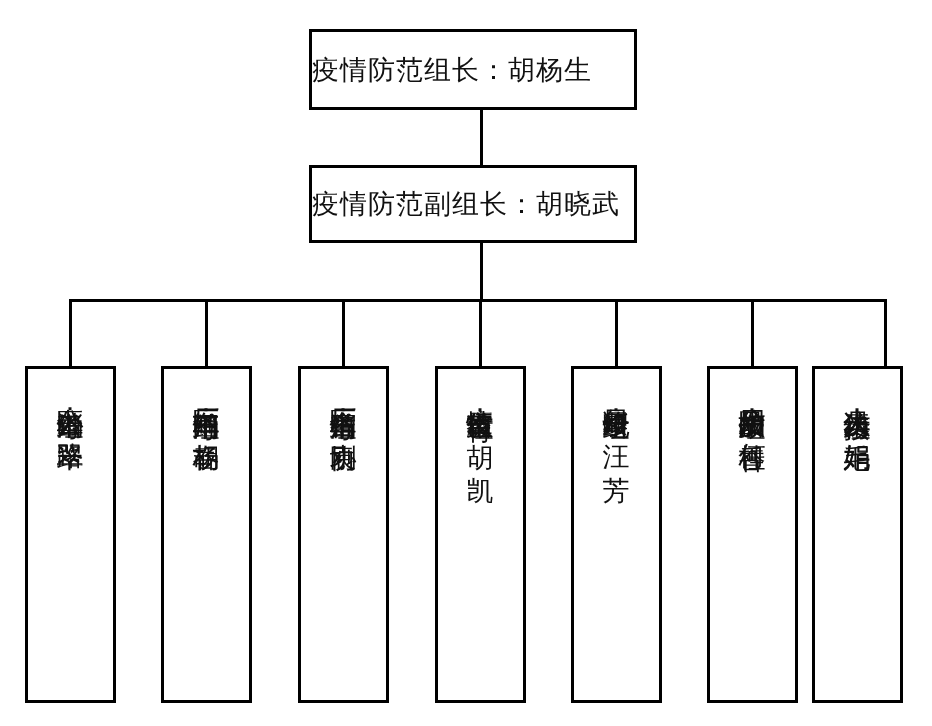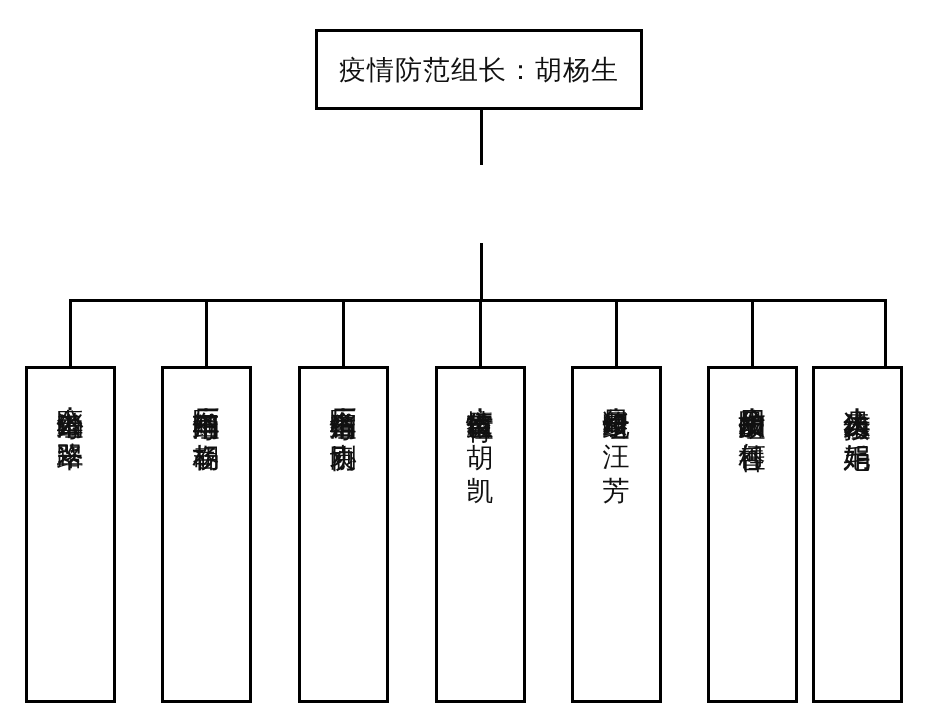--- a/index.html
+++ b/index.html
@@ -20,22 +20,21 @@
   .node {
     position: absolute;
     box-sizing: border-box;
     border: 3px solid #000000;
     background: #ffffff;
   }
 
   .node-top {
     display: flex;
     align-items: center;
-    justify-content: center;
-    margin-left: 6px;
+    justify-content: flex-start;
   }
   .node-top .node-label {
     font-size: 27px;
     line-height: 1.1;
     color: #111111;
     letter-spacing: 1px;
     white-space: pre;
     text-align: center;
   }
 
@@ -69,20 +68,23 @@
 <body>
 
 <div id="chart-root">
 
   <div class="node node-top" style="left:309px; top:29px; width:328px; height:81px;">
     <span class="node-label">疫情防范组长：胡杨生</span>
   </div>
 
   <div class="conn conn-v" style="left:480px; top:110px; height:55px;"></div>
 
+  <div class="node node-top" style="left:309px; top:165px; width:328px; height:78px;">
+    <span class="node-label">疫情防范副组长：胡晓武</span>
+  </div>
 
   <div class="conn conn-v" style="left:480px; top:243px; height:58px;"></div>
 
   <div class="conn conn-h" style="left:69px; top:299px; width:818px;"></div>
 
   <div class="conn conn-v" style="left:69px;  top:299px; height:67px;"></div>
   <div class="conn conn-v" style="left:205px; top:299px; height:67px;"></div>
   <div class="conn conn-v" style="left:342px; top:299px; height:67px;"></div>
   <div class="conn conn-v" style="left:479px; top:299px; height:67px;"></div>
   <div class="conn conn-v" style="left:615px; top:299px; height:67px;"></div>

